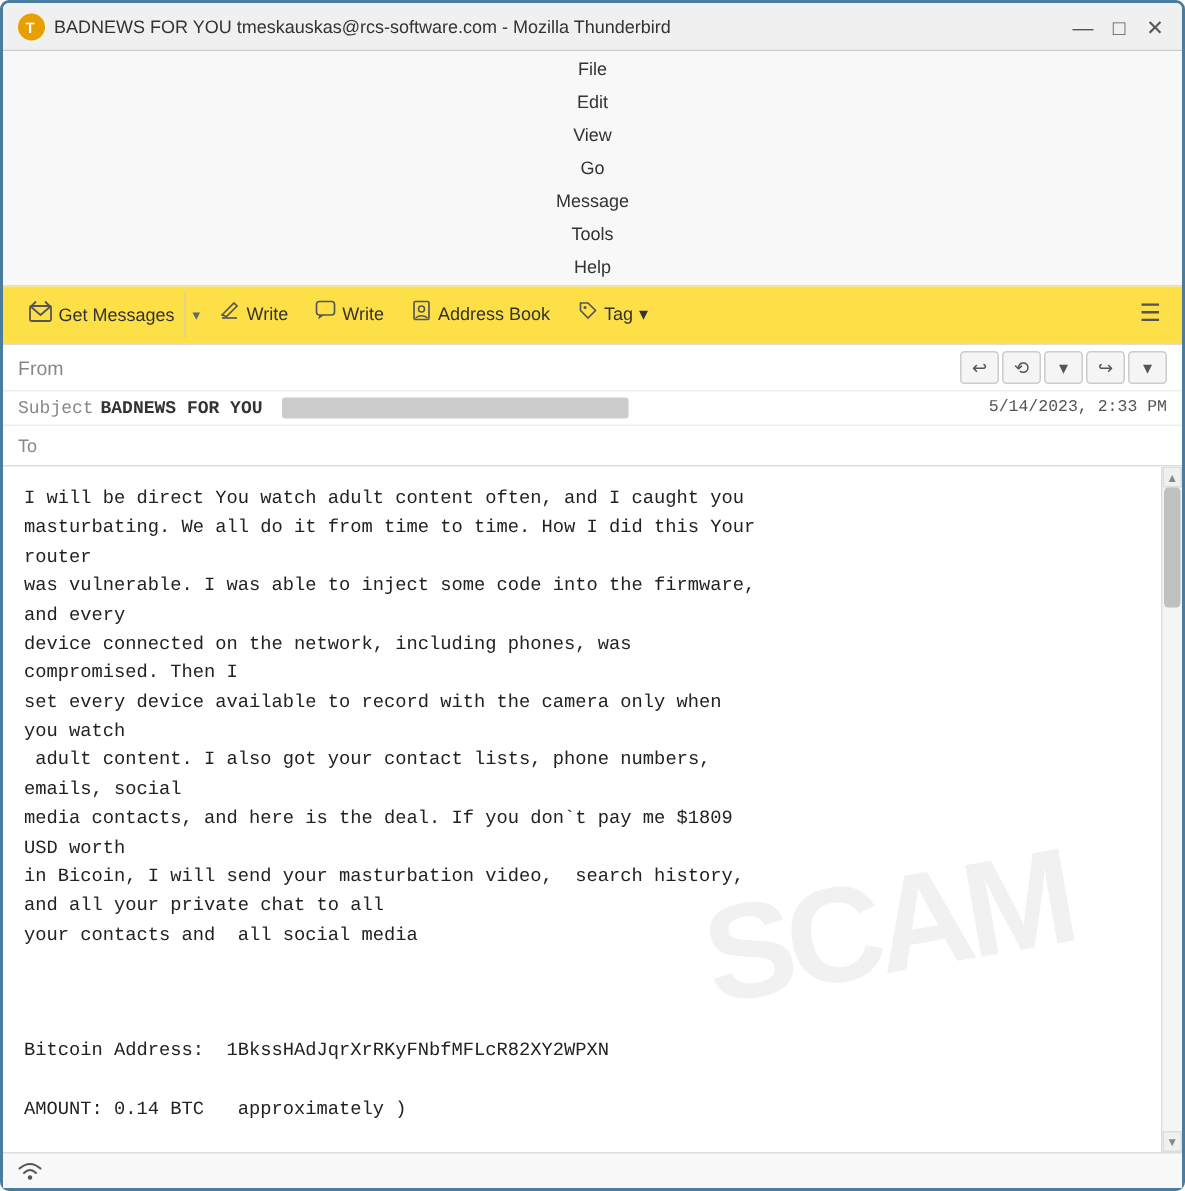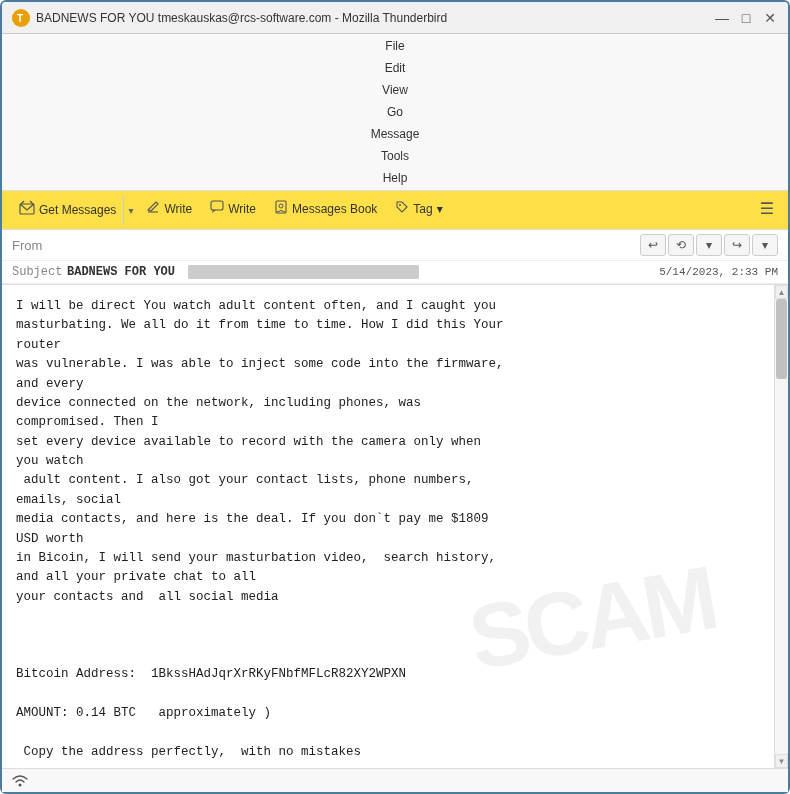--- a/index.html
+++ b/index.html
@@ -416,21 +416,21 @@
     </button>
 
     <button class="toolbar-btn">
       <span class="icon">
         <svg width="14" height="14" viewBox="0 0 14 14">
           <rect x="2" y="1" width="10" height="12" rx="1" fill="none" stroke="#555" stroke-width="1.1"></rect>
           <circle cx="7" cy="6" r="2" fill="none" stroke="#555" stroke-width="1"></circle>
           <path d="M3 12 Q7 9 11 12" fill="none" stroke="#555" stroke-width="1"></path>
         </svg>
       </span>
-      <span>Messages Book</span>
+      <span>Address Book</span>
     </button>
 
     <button class="toolbar-btn">
       <span class="icon">
         <svg width="14" height="14" viewBox="0 0 14 14">
           <path d="M2 2 L7 2 L12 7 L7 12 L2 7 Z" fill="none" stroke="#555" stroke-width="1.1"></path>
           <circle cx="5" cy="5" r="1" fill="#555"></circle>
         </svg>
       </span>
       <span>Tag</span>
@@ -457,20 +457,24 @@
 
     <div class="subject-row">
       <span class="subject-label">Subject</span>
       <span class="subject-value">
         <span style="font-weight:bold;">BADNEWS FOR YOU</span>
         <span class="subject-blurred">&nbsp;&nbsp;&nbsp;&nbsp;&nbsp;&nbsp;&nbsp;&nbsp;&nbsp;&nbsp;&nbsp;&nbsp;&nbsp;&nbsp;&nbsp;&nbsp;&nbsp;&nbsp;&nbsp;&nbsp;&nbsp;&nbsp;&nbsp;&nbsp;&nbsp;&nbsp;&nbsp;&nbsp;&nbsp;&nbsp;&nbsp;&nbsp;</span>
       </span>
       <span class="date-value">5/14/2023, 2:33 PM</span>
     </div>
 
+    <div class="to-row">
+      <span class="to-label">To</span>
+      <span class="header-value"></span>
+    </div>
   </div>
 
   <div class="email-body-wrapper">
     <div class="email-body">
       <div class="watermark">SCAM</div>
       <pre>I will be direct You watch adult content often, and I caught you
 masturbating. We all do it from time to time. How I did this Your
 router
 was vulnerable. I was able to inject some code into the firmware,
 and every

